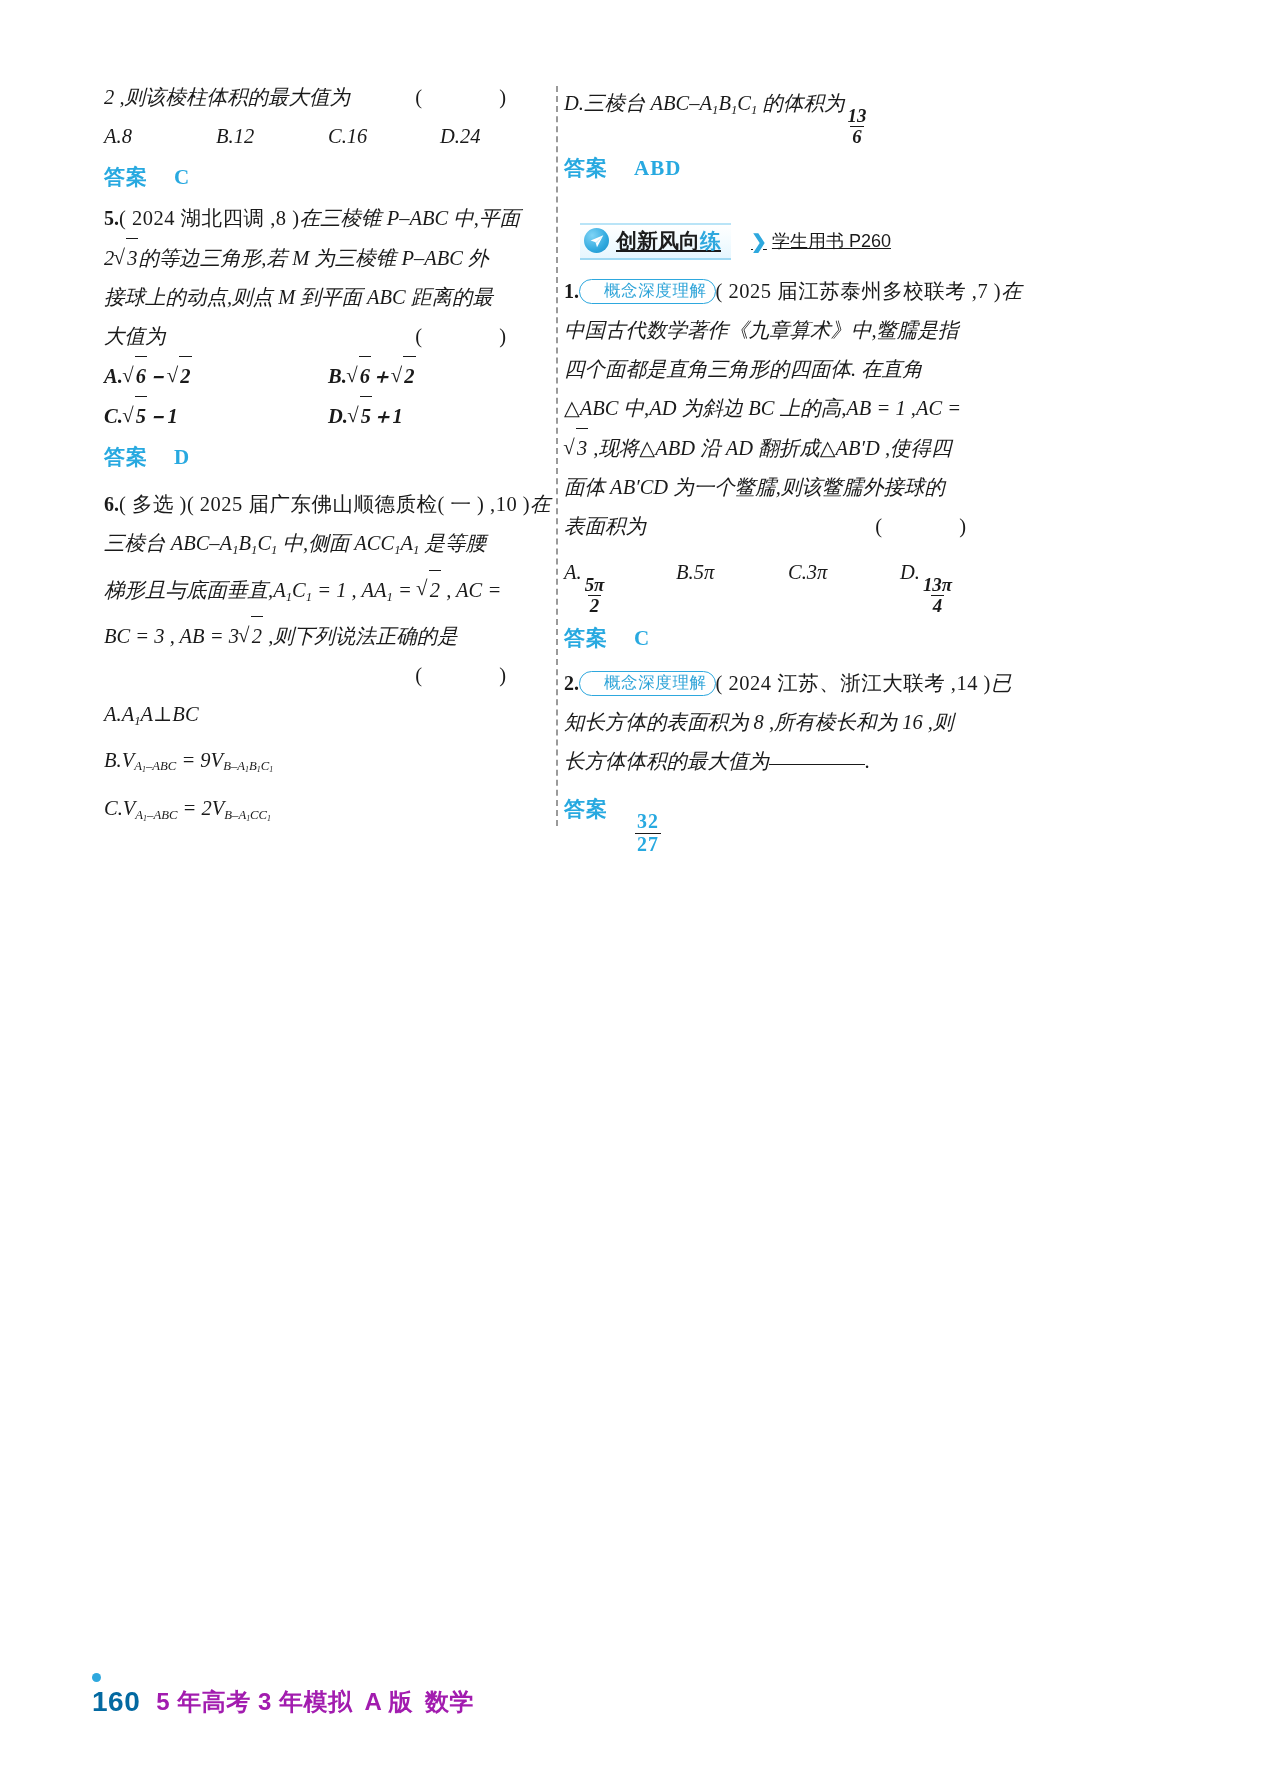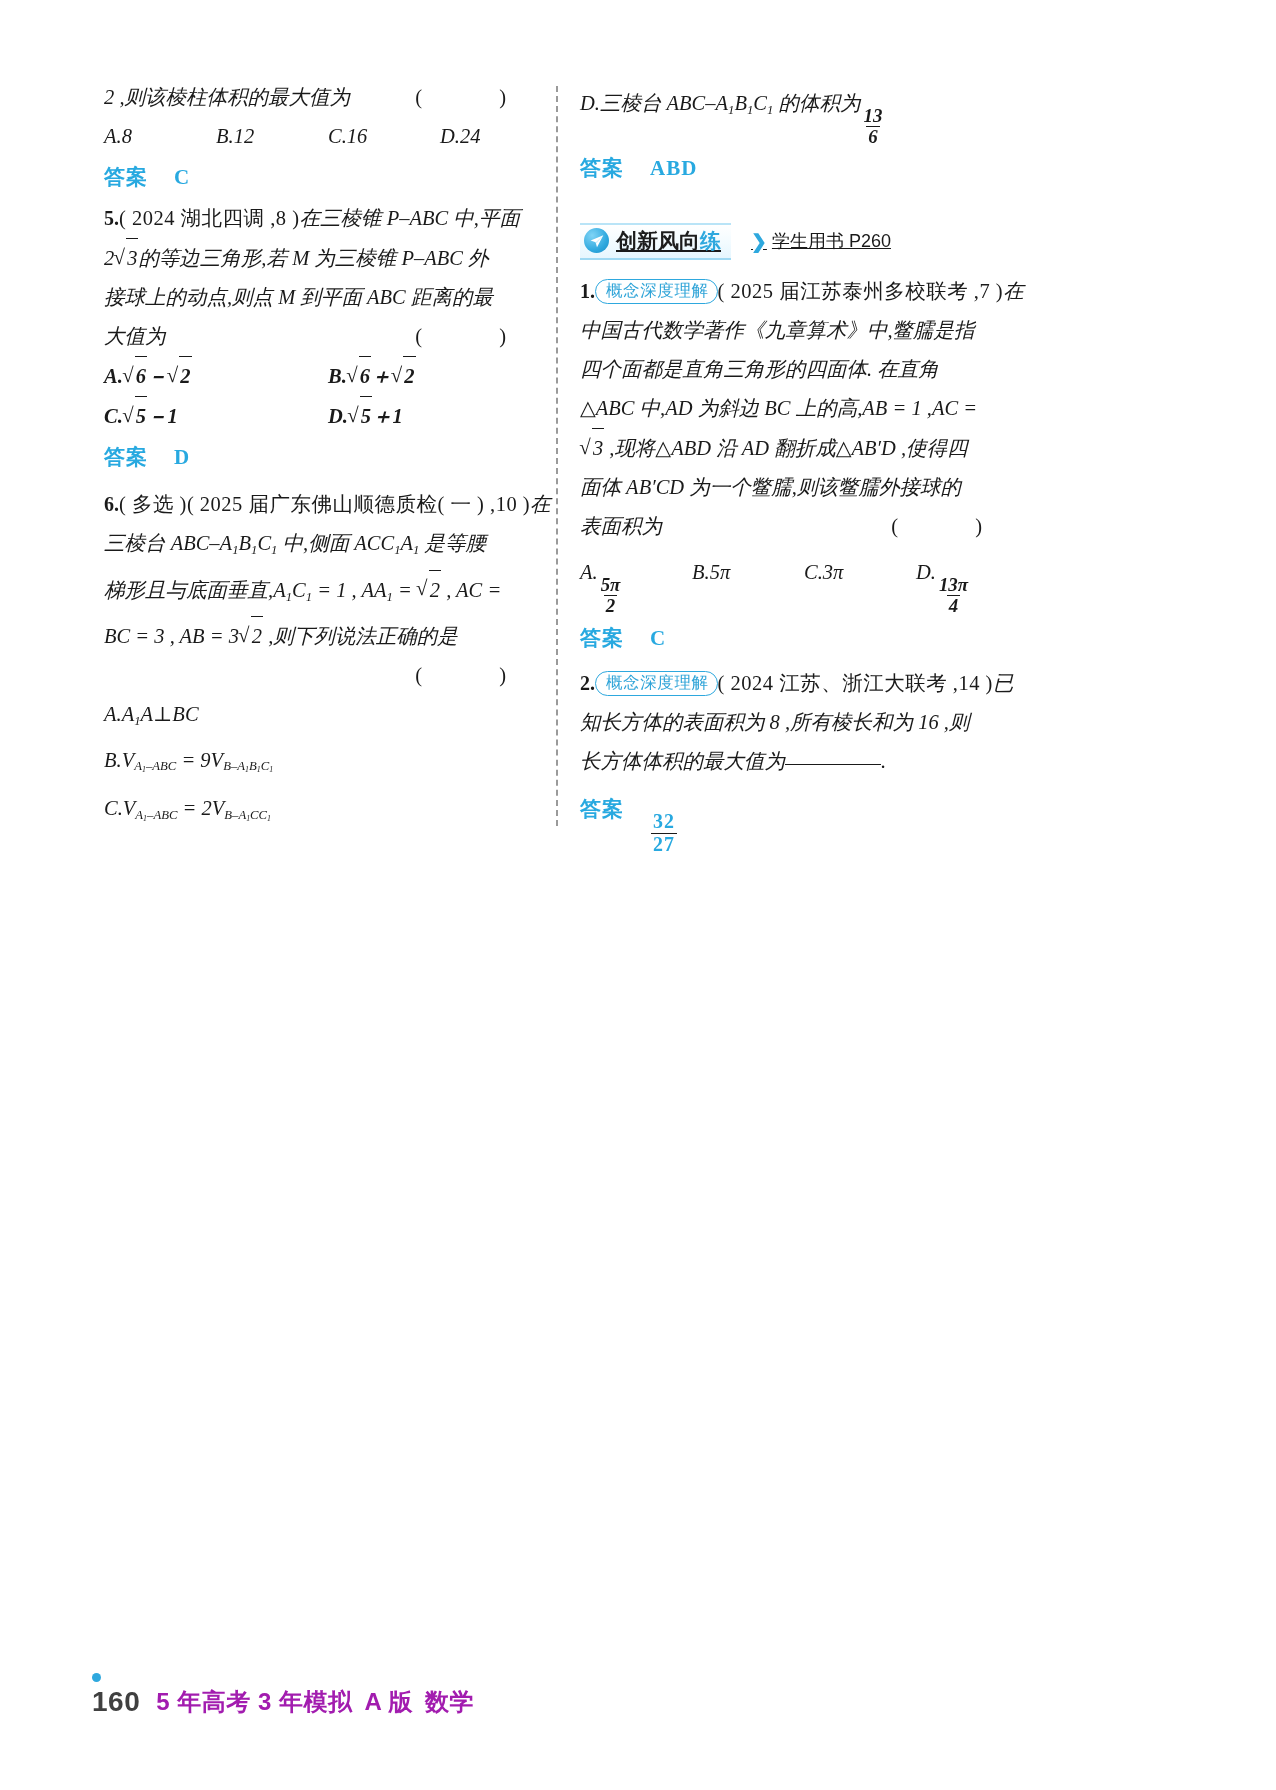--- a/index.html
+++ b/index.html
@@ -22,21 +22,21 @@
 
   
   .col {
     position: absolute;
     top: 78px;
     width: 448px;
     font-size: 20.5px;
     line-height: 39px;
   }
   .col-left  { left: 104px; }
-  .col-right { left: 580px; }
+  .col-right { left: 564px; }
 
   .divider {
     position: absolute;
     left: 556px;
     top: 86px;
     height: 740px;
     border-left: 2px dashed #9a9a9a;
   }
 
   
@@ -183,21 +183,21 @@
     font-weight: bold;
   }
 
   
   .tag {
     display: inline-block;
     border: 1.6px solid #2ea8de;
     border-radius: 13px;
     color: #2fa4d8;
     font-size: 16.5px;
-    padding: 1px 8px 2px 10px;
+    padding: 1px 8px 2px 24px;
     line-height: 20px;
     vertical-align: 2px;
     letter-spacing: 0.6px;
     font-family: "Liberation Serif", serif;
   }
 
   
   .blank {
     display: inline-block;
     border-bottom: 1.5px solid #1a1a1a;
@@ -220,21 +220,21 @@
     top: -13px;
     width: 9px;
     height: 9px;
     border-radius: 50%;
     background: #2ea8de;
   }
   .footer-pageno {
     font-family: "Liberation Sans", sans-serif;
     font-weight: bold;
     font-size: 28px;
-    color: #404040;
+    color: #0369a1;
     letter-spacing: 0.5px;
   }
   .footer-title {
     font-family: "Liberation Sans", sans-serif;
     font-weight: bold;
     font-size: 24px;
     color: #a21caf;
     letter-spacing: 0.5px;
   }
   .footer-title .sp { display: inline-block; width: 12px; }

